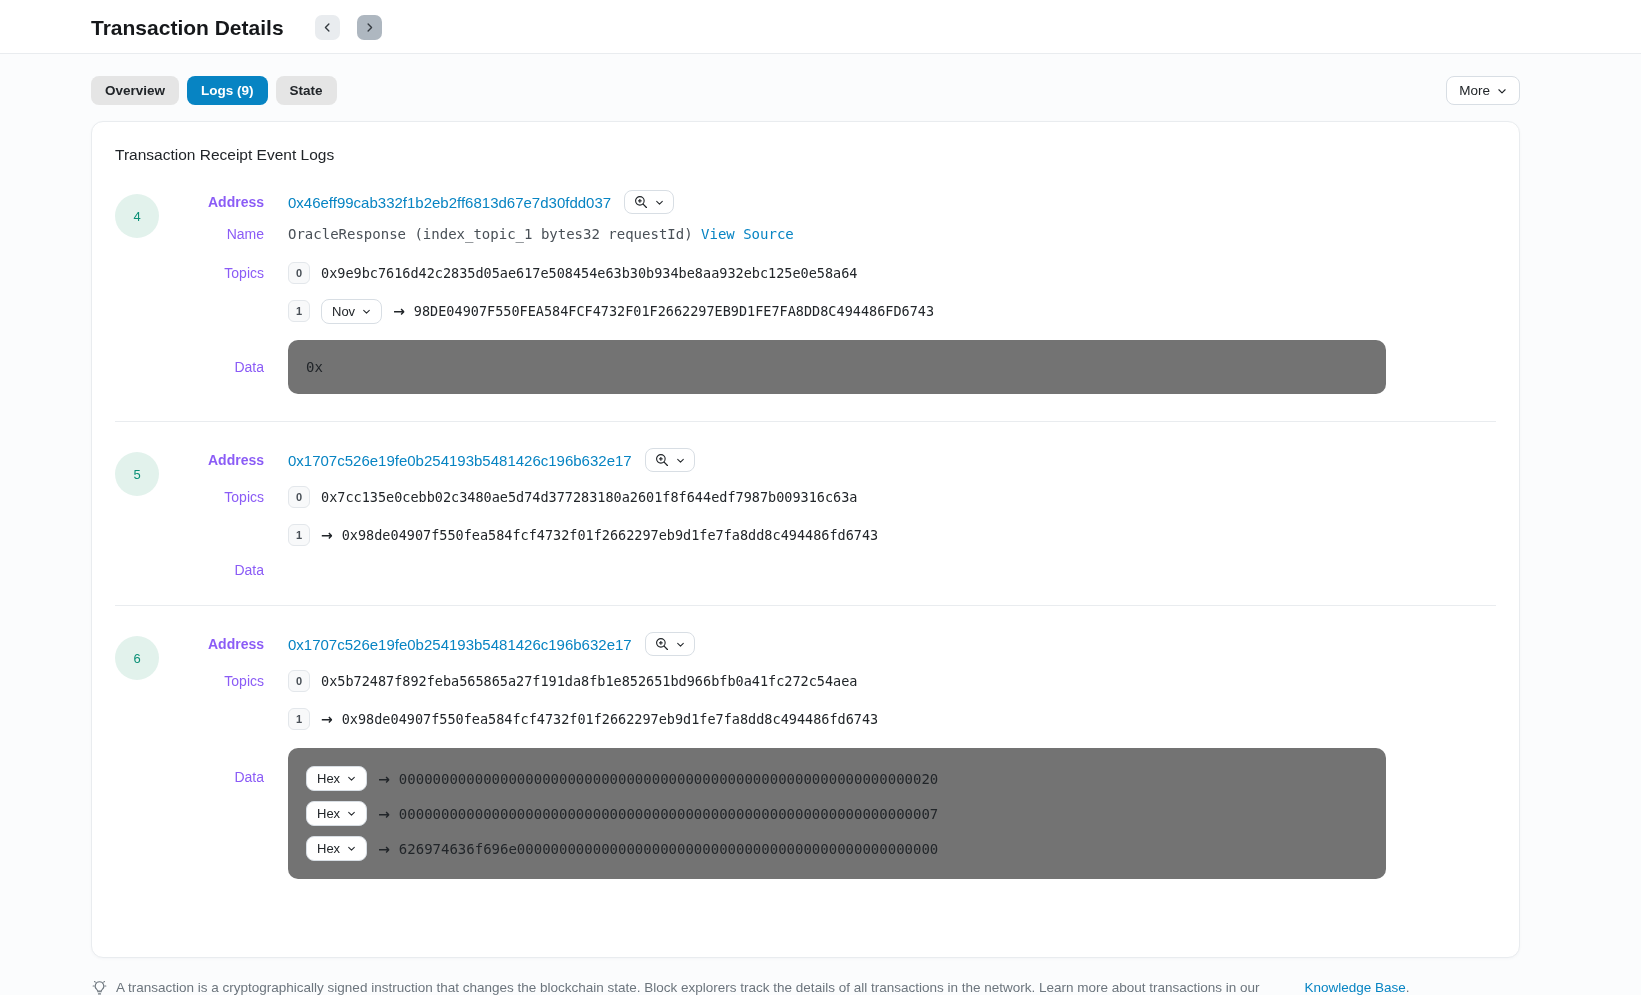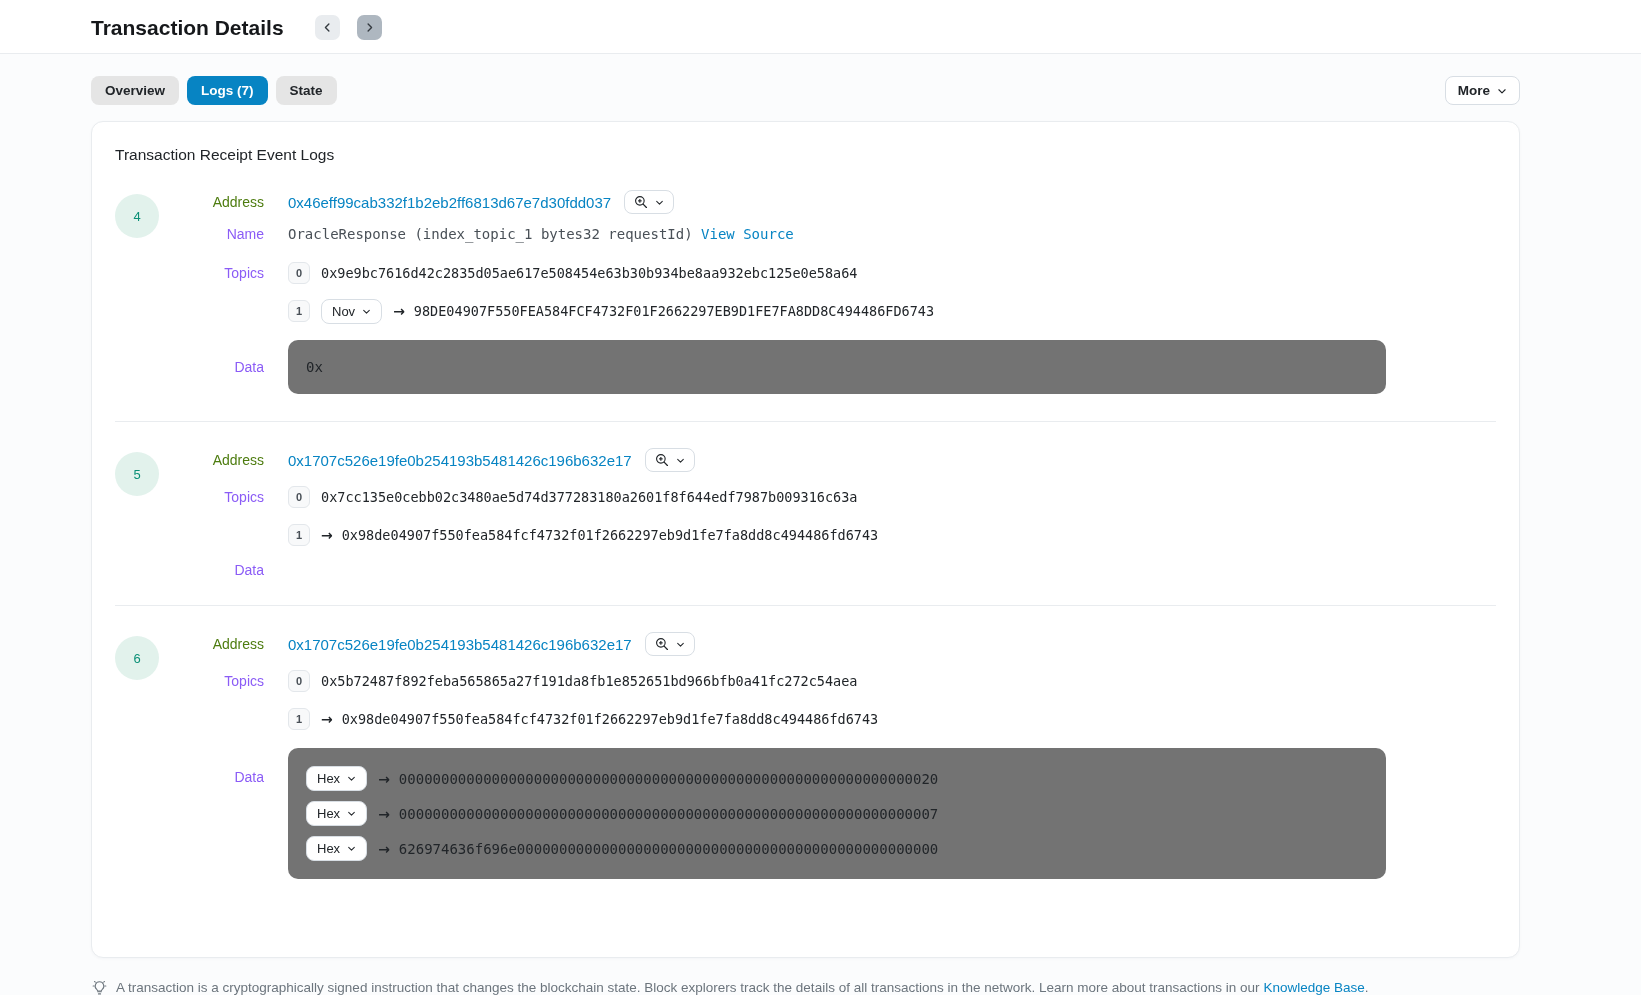--- a/index.html
+++ b/index.html
@@ -13,32 +13,32 @@
   .topbar { background:#fff; padding:15px 0 13px 91px; display:flex; align-items:center; gap:17px; border-bottom:1px solid #e9ecef; }
   .page-title { font-size:21px; font-weight:700; margin:0 14px 0 0; color:#16181b; }
   .nav-btn { width:25px; height:25px; border:none; border-radius:7px; display:inline-flex; align-items:center; justify-content:center; cursor:pointer; padding:0; }
   .nav-btn.prev { background:#e9ecef; }
   .nav-btn.next { background:#aeb7c0; }
 
   .toolbar { width:1429px; margin:22px 0 0 91px; display:flex; align-items:center; gap:8px; }
   .tab-pill { border:none; border-radius:8px; padding:7px 14px; font-size:13.5px; font-weight:600; cursor:pointer; font-family:inherit; }
   .tab-pill.inactive { background:#e5e5e5; color:#212529; }
   .tab-pill.active { background:#0784c3; color:#fff; }
-  .more-btn { margin-left:auto; background:#fff; border:1px solid #d8dee4; border-radius:8px; padding:6px 12px; font-size:13.5px; font-weight:700; color:#212529; display:inline-flex; align-items:center; gap:7px; cursor:pointer; font-family:inherit; }
+  .more-btn { margin-left:auto; background:#fff; border:1px solid #d8dee4; border-radius:8px; padding:6px 12px; font-size:13.5px; font-weight:400; color:#212529; display:inline-flex; align-items:center; gap:7px; cursor:pointer; font-family:inherit; }
 
   .card { width:1429px; margin:16px 0 0 91px; background:#fff; border:1px solid #e9ecef; border-radius:12px; padding:24px 23px 78px; box-shadow:0 1px 3px rgba(16,40,60,.03); }
   .card-heading { font-size:15.5px; font-weight:400; color:#212529; margin:0 0 26px 0; }
 
   .log-entry { display:flex; }
   .badge-col { width:64px; flex:none; }
   .log-badge { width:44px; height:44px; border-radius:50%; background:#e2f2ec; color:#0a9076; display:flex; align-items:center; justify-content:center; font-size:13px; margin-top:4px; }
   .rows-col { flex:1; min-width:0; }
   .lrow { display:flex; align-items:center; }
   .row-label { width:85px; flex:none; text-align:right; margin-right:24px; font-size:14px; color:#8b5cf6; }
-  .row-label.strong { color:#4d7c0f; font-weight:400; }
+  .row-label.strong { color:#8b5cf6; font-weight:700; }
 
   .addr-row { margin-bottom:12px; }
   .addr-link { color:#0784c3; font-size:15px; text-decoration:none; }
   .zoom-btn { margin-left:13px; background:#fff; border:1px solid #d8dee4; border-radius:8px; padding:4px 9px; display:inline-flex; align-items:center; gap:7px; cursor:pointer; }
 
   .name-row { margin-bottom:18px; font-family:"DejaVu Sans Mono", monospace; font-size:14px; }
   .name-row .seg { white-space:pre; color:#495057; }
   .seg-type { color:#00a186; }
   .seg-param { color:#dc3545; }
   .seg-link { color:#0784c3; text-decoration:none; white-space:pre; }
@@ -54,21 +54,21 @@
   .data-row.top { align-items:flex-start; }
   .data-row.top .row-label { margin-top:21px; }
   .data-box { flex:1; background:#737373; border-radius:10px; padding:18px; margin-right:110px; }
   .data-box .mono { font-size:14px; }
   .hex-line { display:flex; align-items:center; margin-bottom:10px; }
   .hex-line:last-child { margin-bottom:0; }
 
   .log-divider { border:none; border-top:1px solid #e9ecef; margin:27px 0 26px 0; }
 
   .footer { width:1460px; margin:21px 0 0 91px; display:flex; align-items:center; gap:8px; font-size:13.5px; color:#6c757d; }
-  .footer a { color:#0784c3; text-decoration:none; }
+  .footer a { color:#0784c3; text-decoration:none;margin-left:41px; }
   .icn { display:inline-flex; align-items:center; }
 </style>
 </head>
 <body>
 
 <div class="topbar">
   <h1 class="page-title">Transaction Details</h1>
   <button class="nav-btn prev">
     <span class="icn">
       <svg width="11" height="11" viewBox="0 0 16 16">
@@ -80,21 +80,21 @@
     <span class="icn">
       <svg width="11" height="11" viewBox="0 0 16 16">
           <path d="M6 3l5 5-5 5" fill="none" stroke="#343a40" stroke-width="2" stroke-linecap="round" stroke-linejoin="round"></path>
         </svg>
     </span>
   </button>
 </div>
 
 <div class="toolbar">
   <button class="tab-pill inactive">Overview</button>
-  <button class="tab-pill active">Logs (7)</button>
+  <button class="tab-pill active">Logs (9)</button>
   <button class="tab-pill inactive">State</button>
   <button class="more-btn">
     <span>More</span>
     <span class="icn">
       <svg width="10" height="10" viewBox="0 0 16 16">
           <path d="M3 6l5 5 5-5" fill="none" stroke="#212529" stroke-width="1.8" stroke-linecap="round" stroke-linejoin="round"></path>
         </svg>
     </span>
   </button>
 </div>

